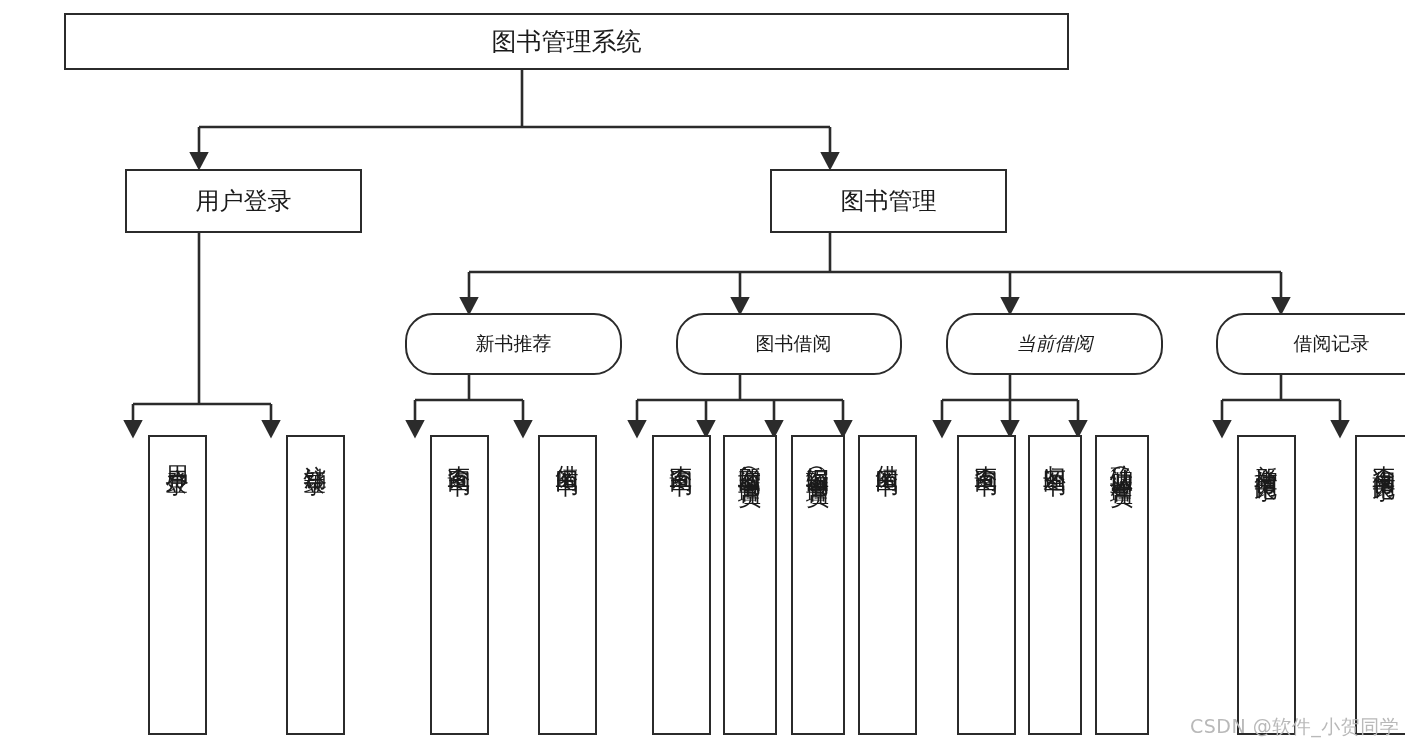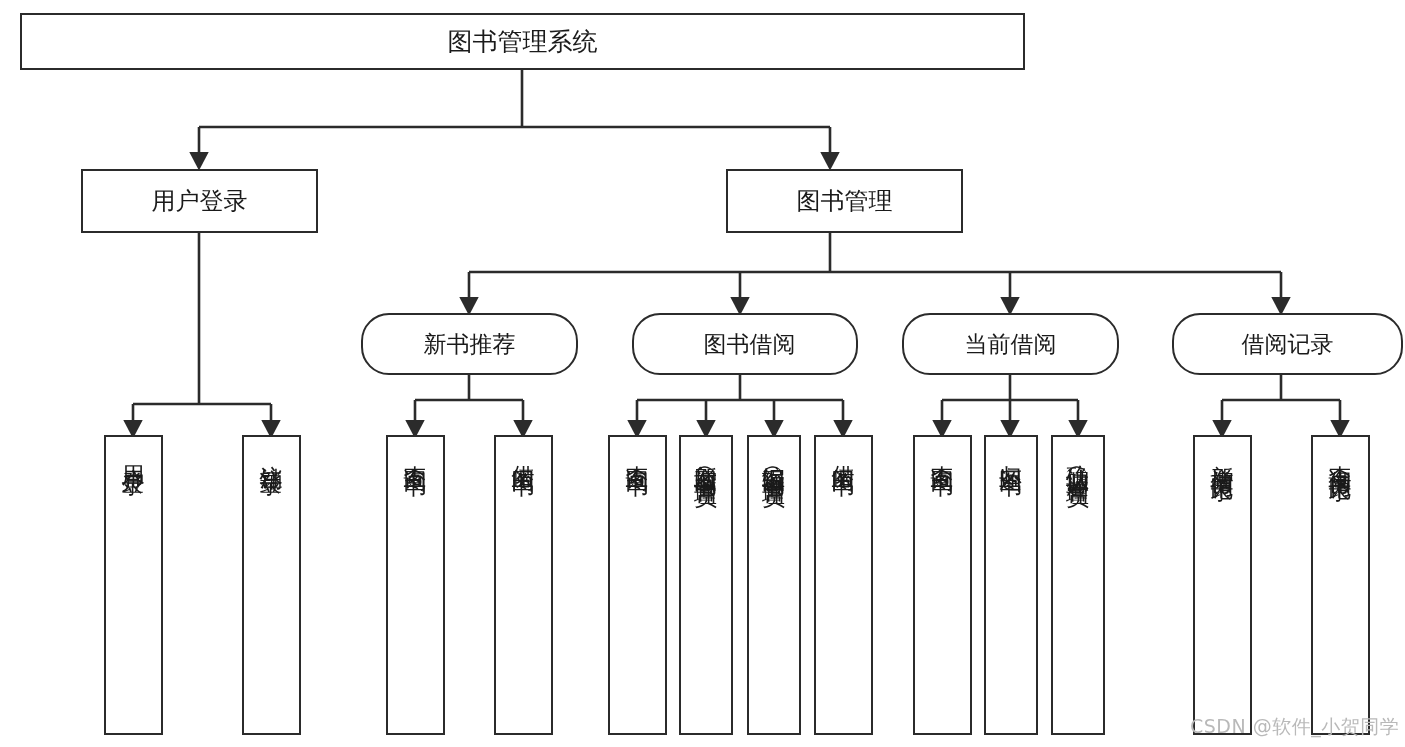--- a/index.html
+++ b/index.html
@@ -29,29 +29,30 @@
   .node {
     position: absolute;
     box-sizing: border-box;
     background: #ffffff;
     border: 2px solid #2b2b2b;
     display: flex;
     align-items: center;
     justify-content: center;
     text-align: center;
     color: #1a1a1a;
+    margin-left: 44px;
   }
   .node-root {
     font-size: 25px;
   }
   .node-l2 {
     font-size: 24px;
   }
   .node-l3 {
-    font-size: 23px;
+    font-size: 19px;
     border-radius: 28px;
   }
   .node-leaf {
     align-items: flex-start;
     justify-content: center;
     padding-top: 10px;
   }
   .leaf-label {
     writing-mode: vertical-rl;
     text-orientation: upright;
@@ -134,21 +135,21 @@
   <div class="node node-l2" style="left:726px; top:169px; width:237px; height:64px;">
     <span>图书管理</span>
   </div>
 
   <div class="node node-l3" style="left:361px; top:313px; width:217px; height:62px;">
     <span>新书推荐</span>
   </div>
   <div class="node node-l3" style="left:632px; top:313px; width:226px; height:62px;padding-left:9px;">
     <span>图书借阅</span>
   </div>
-  <div class="node node-l3" style="left:902px; top:313px; width:217px; height:62px;">
+  <div class="node node-l3" style="left:902px; top:313px; width:217px; height:62px;font-style:italic;">
     <span>当前借阅</span>
   </div>
   <div class="node node-l3" style="left:1172px; top:313px; width:231px; height:62px;">
     <span>借阅记录</span>
   </div>
 
   <div class="node node-leaf" style="left:104px; top:435px; width:59px; height:300px;">
     <span class="leaf-label">用户登录</span>
   </div>
   <div class="node node-leaf" style="left:242px; top:435px; width:59px; height:300px;">

